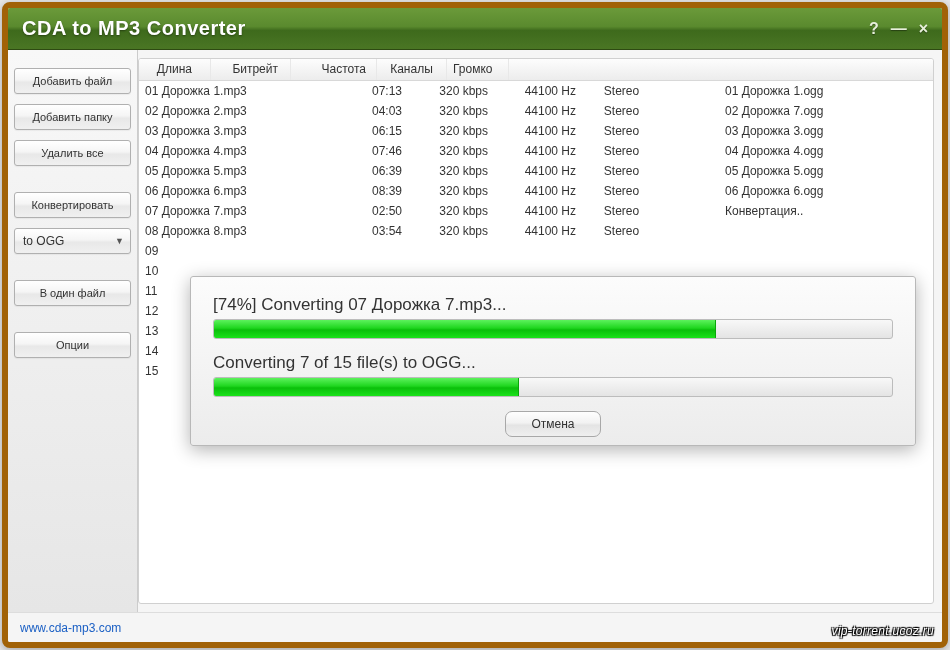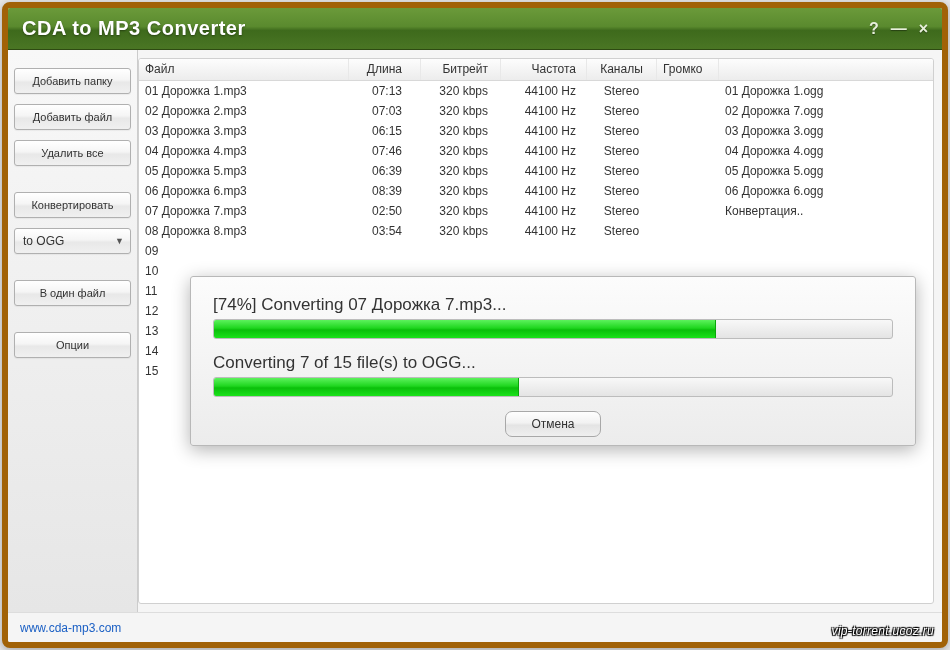--- a/index.html
+++ b/index.html
@@ -125,57 +125,56 @@
 <div class="window">
   <div class="titlebar">
     <span class="title">CDA to MP3 Converter</span>
     <span class="ctl">?</span>
     <span class="ctl">—</span>
     <span class="ctl">×</span>
   </div>
 
   <div class="body">
     <div class="sidebar">
+      <div class="side-btn">Добавить файл</div>
       <div class="side-btn">Добавить папку</div>
-      <div class="side-btn">Добавить файл</div>
       <div class="side-btn">Удалить все</div>
       <div class="side-gap"></div>
       <div class="side-btn">Конвертировать</div>
       <div class="side-select">
         <span>to OGG</span>
         <span class="chev">▼</span>
       </div>
       <div class="side-gap"></div>
       <div class="side-btn">В один файл</div>
       <div class="side-gap"></div>
       <div class="side-btn">Опции</div>
     </div>
 
     <div class="main">
       <div class="grid-head">
-        <div class="col c-file">Файл</div>
         <div class="col c-len">Длина</div>
         <div class="col c-bit">Битрейт</div>
         <div class="col c-freq">Частота</div>
         <div class="col c-chan">Каналы</div>
         <div class="col c-loud">Громко</div>
       </div>
       <div class="rows" id="rows">
           <div class="row">
             <div class="col c-file">01 Дорожка 1.mp3</div>
             <div class="col c-len">07:13</div>
             <div class="col c-bit">320 kbps</div>
             <div class="col c-freq">44100 Hz</div>
             <div class="col c-chan">Stereo</div>
             <div class="col c-loud"></div>
             <div class="col c-out">01 Дорожка 1.ogg</div>
           </div>
           <div class="row">
             <div class="col c-file">02 Дорожка 2.mp3</div>
-            <div class="col c-len">07:03</div>
+            <div class="col c-len">04:03</div>
             <div class="col c-bit">320 kbps</div>
             <div class="col c-freq">44100 Hz</div>
             <div class="col c-chan">Stereo</div>
             <div class="col c-loud"></div>
             <div class="col c-out">02 Дорожка 7.ogg</div>
           </div>
           <div class="row">
             <div class="col c-file">03 Дорожка 3.mp3</div>
             <div class="col c-len">06:15</div>
             <div class="col c-bit">320 kbps</div>

